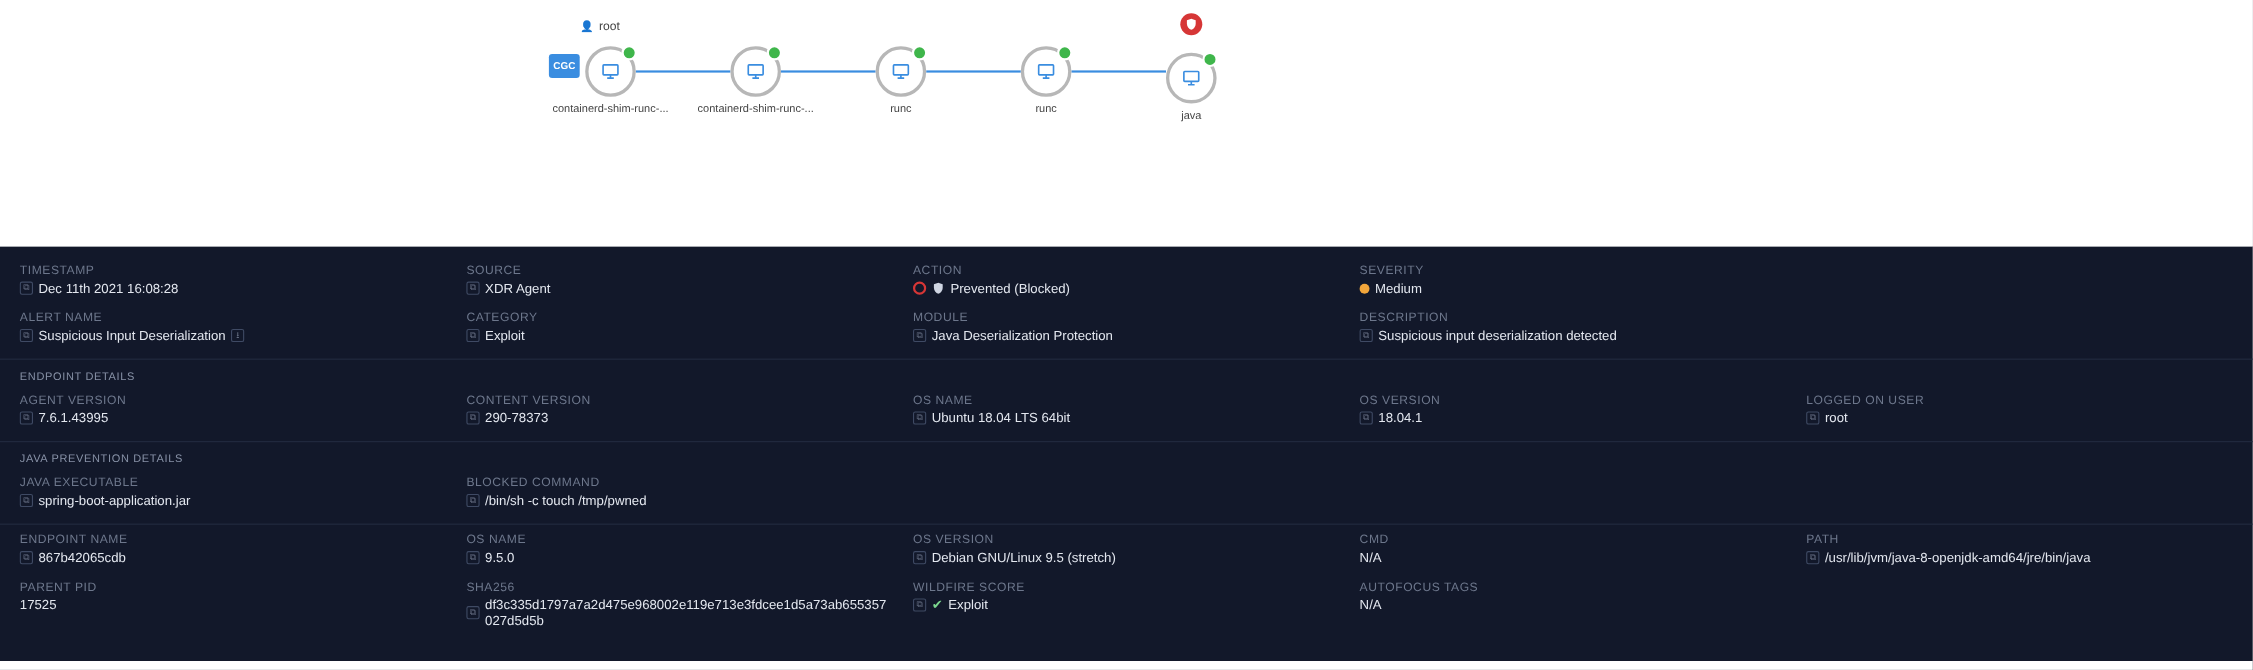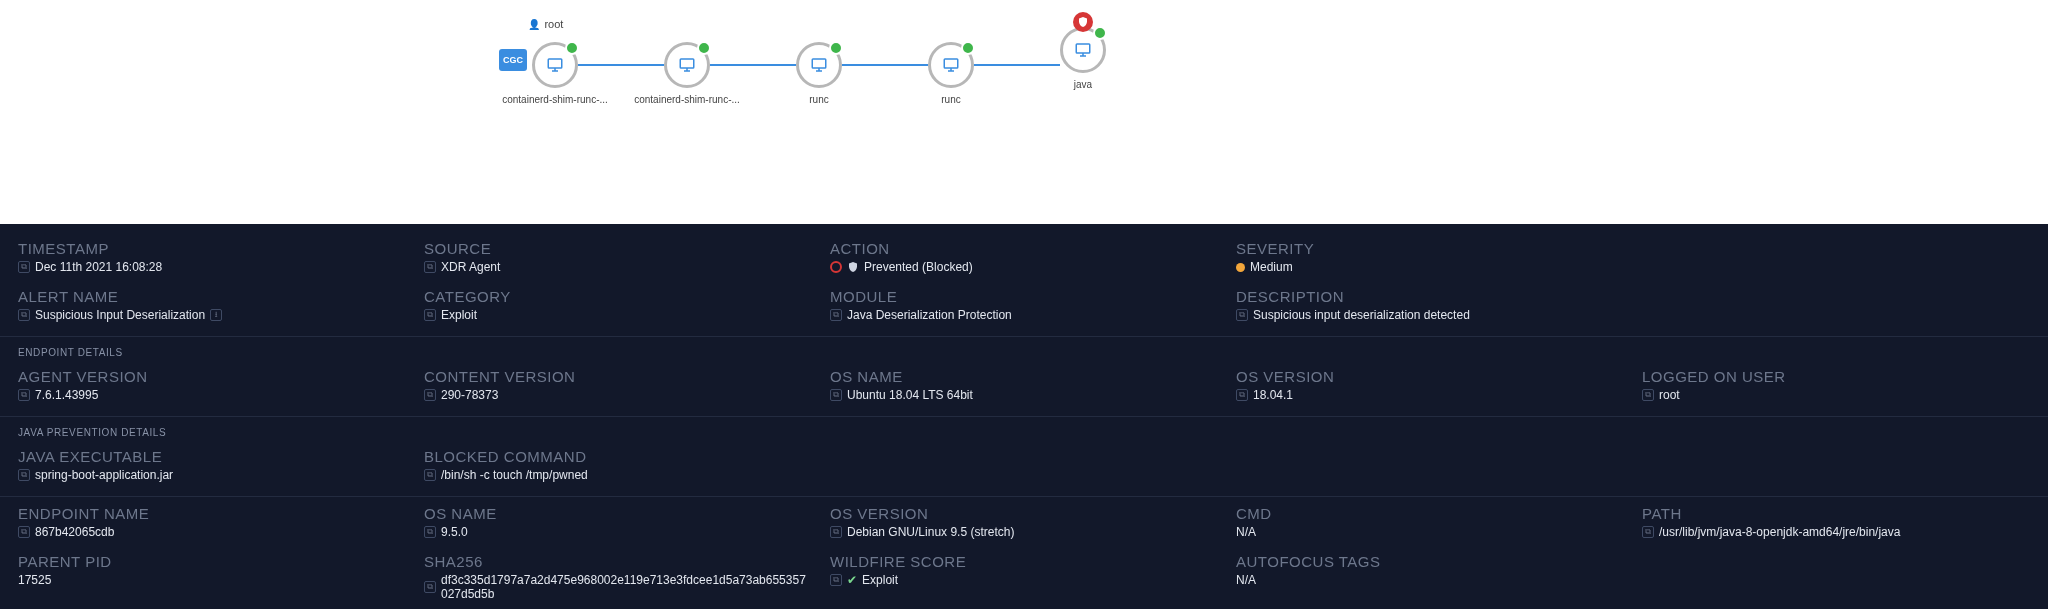--- a/index.html
+++ b/index.html
@@ -90,21 +90,21 @@
     margin:10px 0 6px 0;
     text-transform:uppercase;
   }
   .row{
     display:grid;
     grid-template-columns: repeat(5, 1fr);
     gap: 18px;
     padding:4px 0 10px 0;
   }
   .field .label{
-    font-size:15px;
+    font-size:11px;
     letter-spacing:.5px;
     color:#6d778c;
     text-transform:uppercase;
   }
   .field .value{
     font-size:12px;
     color:#e3e7ef;
     margin-top:3px;
     display:flex;align-items:center;gap:5px;
     word-break:break-all;
@@ -166,21 +166,21 @@
     <div class="node" style="left: 896px; top: 42px;">
       <div class="circle">
         <svg viewBox="0 0 24 24">
           <rect x="3" y="4" width="18" height="12" rx="1" fill="none" stroke="#3a8de0" stroke-width="2"></rect>
           <path d="M8 20h8M12 16v4" stroke="#3a8de0" stroke-width="2"></path>
         </svg>
         <span class="badge-green"></span>
       </div>
       <div class="caption">runc</div>
     </div>
-    <div class="node" style="left: 1028px; top: 27px;">
+    <div class="node" style="left: 1028px; top: 48px;">
       <div class="circle">
         <svg viewBox="0 0 24 24">
           <rect x="3" y="4" width="18" height="12" rx="1" fill="none" stroke="#3a8de0" stroke-width="2"></rect>
           <path d="M8 20h8M12 16v4" stroke="#3a8de0" stroke-width="2"></path>
         </svg>
         <span class="badge-green"></span>
       </div>
       <div class="caption">java</div>
     </div>
     <div class="alert-pin" style="left: 1073px; top: 12px;">

